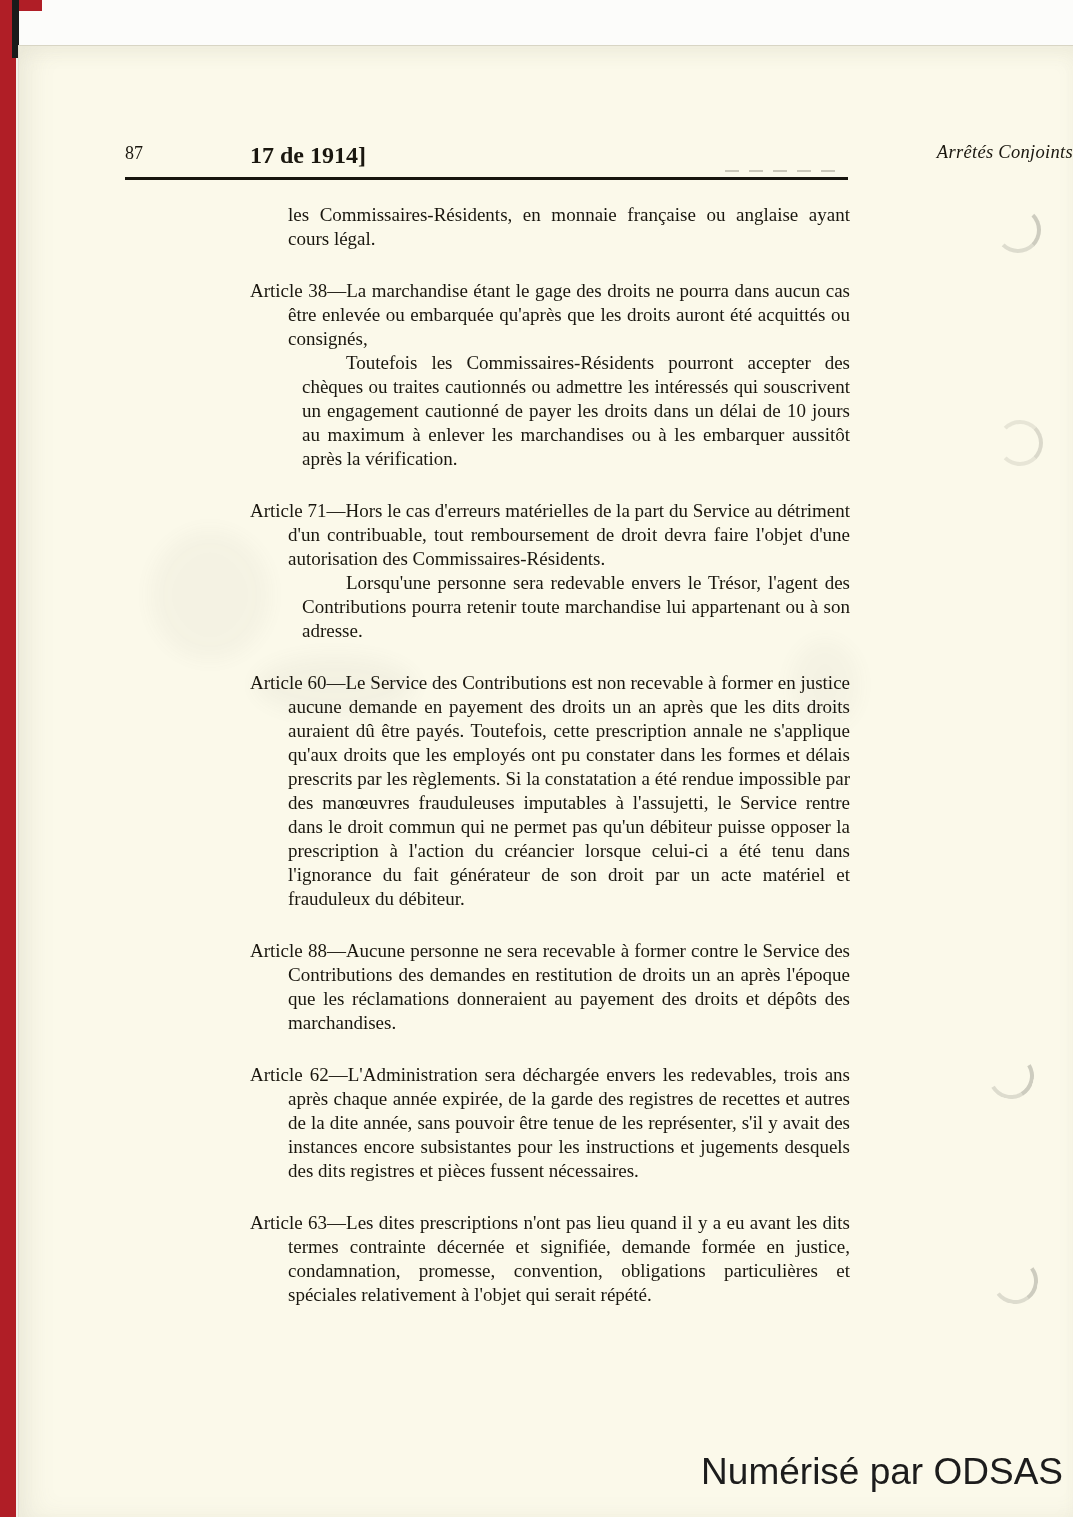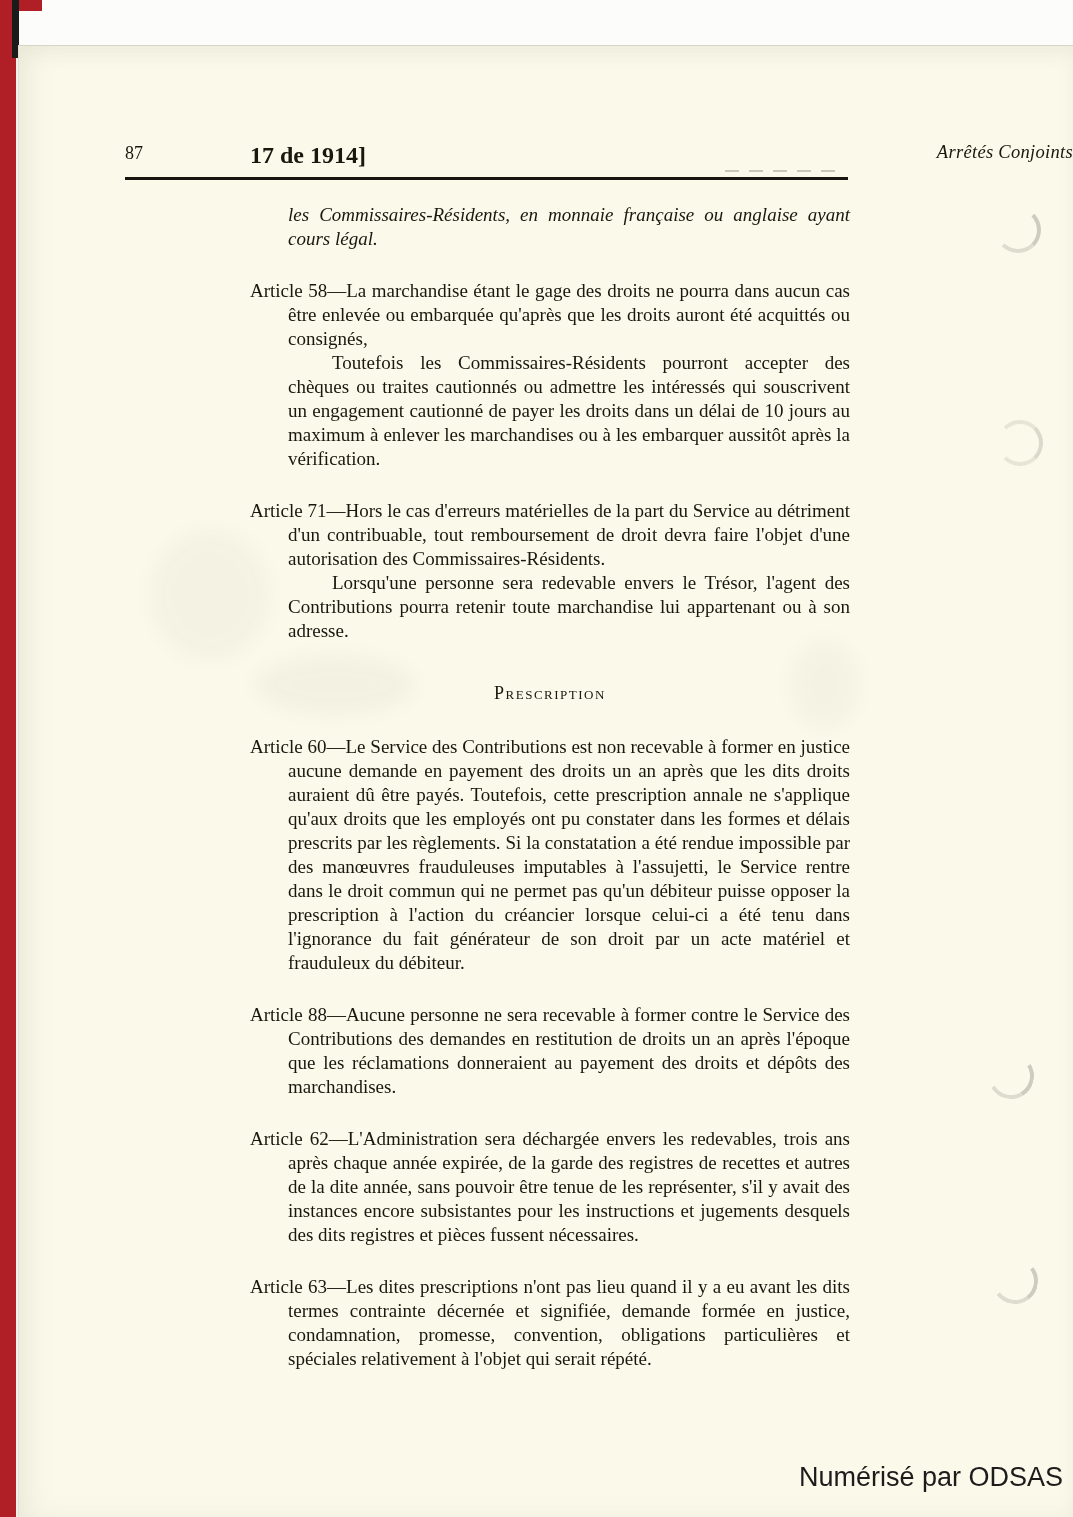--- a/index.html
+++ b/index.html
@@ -35,23 +35,23 @@
   .hdr-dashes  { position: absolute; left: 725px; top: 170px; width: 120px; height: 2px; opacity: .45;
                  background: repeating-linear-gradient(90deg,#8d8a7c 0 14px, transparent 14px 24px); }
 
   
   .body-column {
     position: absolute; left: 250px; top: 203px; width: 600px;
     font-size: 19px; line-height: 24px; color: #1a170f;
     text-align: justify;
   }
   .blk { margin: 0; }
-  .blk.continuation { margin-left: 38px; font-style: italic; }
+  .blk.continuation { margin-left: 38px; }
   .blk.article      { margin-top: 28px; padding-left: 38px; text-indent: -38px; }
-  .blk.indented     { margin-top: 0; margin-left: 38px; text-indent: 44px; }
+  .blk.indented     { margin-top: 0; margin-left: 52px; text-indent: 44px; }
   .blk.heading {
     margin-top: 38px; margin-bottom: 30px;
     text-align: center; font-size: 18px; font-weight: normal;
     font-variant: small-caps; letter-spacing: 1.5px;
   }
 
   
   .hole {
     position: absolute; width: 38px; height: 38px; border-radius: 50%;
     border: 4px solid transparent; opacity: .55;
@@ -66,21 +66,21 @@
   
   .smudge { position: absolute; border-radius: 50%; background: #6d6a58; filter: blur(9px); }
   .smudge-1 { left: 150px; top: 530px; width: 120px; height: 130px; opacity: .045; }
   .smudge-2 { left: 255px; top: 655px; width: 160px; height: 60px;  opacity: .05;  }
   .smudge-3 { left: 790px; top: 640px; width: 70px;  height: 90px;  opacity: .04;  }
 
   
   .watermark {
     position: absolute; right: 10px; bottom: 24px;
     font-family: "Liberation Sans", "DejaVu Sans", sans-serif;
-    font-size: 27px; color: #1c1c1c;
+    font-size: 37px; color: #1c1c1c;
   }
 </style>
 </head>
 <body>
 
 <div class="scan-canvas">
 
   <div class="top-white"></div>
   <div class="edge-red-left"></div>
   <div class="edge-red-corner"></div>
@@ -93,25 +93,24 @@
   <div class="smudge smudge-3"></div>
 
   <div class="hdr-pagenum">87</div>
   <div class="hdr-ref">17 de 1914]</div>
   <div class="hdr-title">Arrêtés Conjoints</div>
   <div class="hdr-dashes"></div>
   <div class="hdr-rule"></div>
 
   <div class="body-column" lang="fr">
     <p class="blk continuation">les Commissaires-Résidents, en monnaie française ou anglaise ayant cours légal.</p>
-    <p class="blk article">Article 58—La marchandise étant le gage des droits ne pourra dans aucun cas être enlevée ou embarquée qu'après que les droits auront été acquittés ou consignés,</p>
+    <p class="blk article">Article 38—La marchandise étant le gage des droits ne pourra dans aucun cas être enlevée ou embarquée qu'après que les droits auront été acquittés ou consignés,</p>
     <p class="blk indented">Toutefois les Commissaires-Résidents pourront accepter des chèques ou traites cautionnés ou admettre les intéressés qui souscrivent un engagement cautionné de payer les droits dans un délai de 10 jours au maximum à enlever les marchandises ou à les embarquer aussitôt après la vérification.</p>
     <p class="blk article">Article 71—Hors le cas d'erreurs matérielles de la part du Service au détriment d'un contribuable, tout remboursement de droit devra faire l'objet d'une autorisation des Commissaires-Résidents.</p>
     <p class="blk indented">Lorsqu'une personne sera redevable envers le Trésor, l'agent des Contributions pourra retenir toute marchandise lui appartenant ou à son adresse.</p>
-    <h2 class="blk heading">Prescription</h2>
     <p class="blk article">Article 60—Le Service des Contributions est non recevable à former en justice aucune demande en payement des droits un an après que les dits droits auraient dû être payés. Toutefois, cette prescription annale ne s'applique qu'aux droits que les employés ont pu constater dans les formes et délais prescrits par les règlements. Si la constatation a été rendue impossible par des manœuvres frauduleuses imputables à l'assujetti, le Service rentre dans le droit commun qui ne permet pas qu'un débiteur puisse opposer la prescription à l'action du créancier lorsque celui-ci a été tenu dans l'ignorance du fait générateur de son droit par un acte matériel et frauduleux du débiteur.</p>
     <p class="blk article">Article 88—Aucune personne ne sera recevable à former contre le Service des Contributions des demandes en restitution de droits un an après l'époque que les réclamations donneraient au payement des droits et dépôts des marchandises.</p>
     <p class="blk article">Article 62—L'Administration sera déchargée envers les redevables, trois ans après chaque année expirée, de la garde des registres de recettes et autres de la dite année, sans pouvoir être tenue de les représenter, s'il y avait des instances encore subsistantes pour les instructions et jugements desquels des dits registres et pièces fussent nécessaires.</p>
     <p class="blk article">Article 63—Les dites prescriptions n'ont pas lieu quand il y a eu avant les dits termes contrainte décernée et signifiée, demande formée en justice, condamnation, promesse, convention, obligations particulières et spéciales relativement à l'objet qui serait répété.</p>
   </div>
 
   <div class="hole half ring hole-2"></div>
   <div class="hole half hole-1"></div>
   <div class="hole half hole-3"></div>
   <div class="hole half hole-4"></div>

